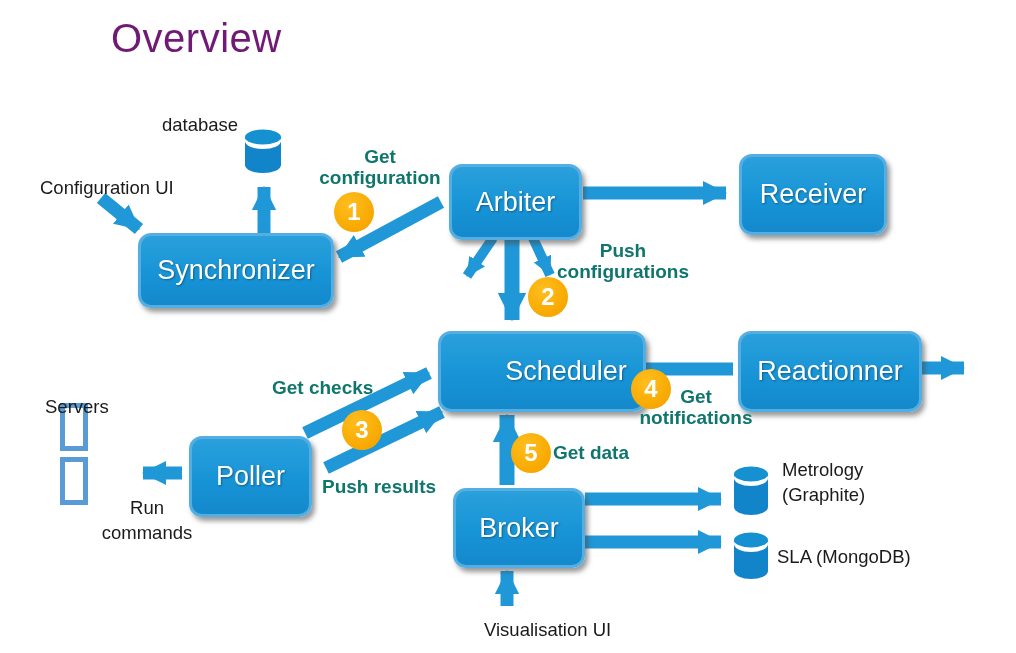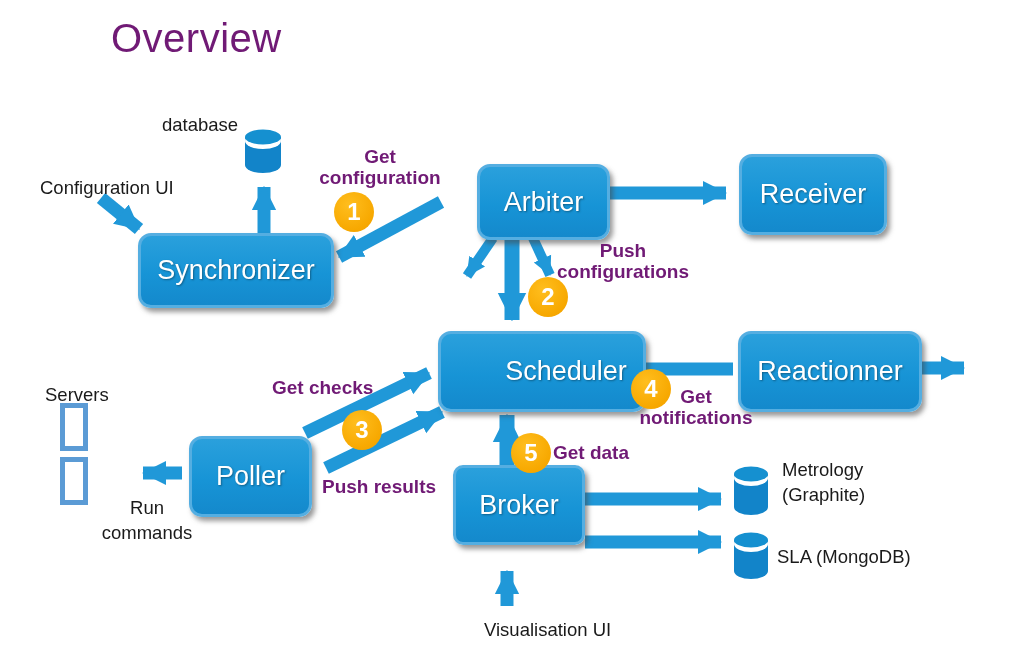--- a/index.html
+++ b/index.html
@@ -24,21 +24,21 @@
     color:#fff;display:flex;align-items:center;justify-content:center;
     font-size:27px;text-shadow:1px 1px 2px rgba(0,0,0,0.35);
   }
   .step-circle{
     position:absolute;z-index:4;width:40px;height:40px;border-radius:50%;
     background:radial-gradient(circle at 38% 32%,#FFBE1E 0%,#F7A800 70%,#F2A000 100%);
     color:#fff;font-weight:bold;font-size:24px;
     display:flex;align-items:center;justify-content:center;
   }
   .flow-label{
-    position:absolute;z-index:3;color:#701a75;font-weight:bold;
+    position:absolute;z-index:3;color:#0f766e;font-weight:bold;
     font-size:19px;line-height:21px;white-space:normal;
   }
   .tc{text-align:center;}
   .note{
     position:absolute;z-index:3;color:#1a1a1a;font-size:18.5px;line-height:25px;
   }
   .cyl{position:absolute;z-index:2;}
   .server-icon{
     position:absolute;z-index:2;width:18px;height:38px;background:#fff;
     border:5px solid #5B9BD5;
@@ -71,36 +71,36 @@
     <path class="ar w13" d="M507 606 L507 571" marker-end="url(#ah)"></path>
     <path class="ar w13" d="M585 499 L721 499" marker-end="url(#ah)"></path>
     <path class="ar w13" d="M585 542 L721 542" marker-end="url(#ah)"></path>
   </svg>
 
   <div class="title">Overview</div>
 
   <div class="node" style="left:138px;top:233px;width:190px;height:69px;">
     <span>Synchronizer</span>
   </div>
-  <div class="node" style="left:449px;top:164px;width:127px;height:70px;margin-left:28px;">
+  <div class="node" style="left:449px;top:164px;width:127px;height:70px;">
     <span>Arbiter</span>
   </div>
   <div class="node" style="left:739px;top:154px;width:142px;height:75px;">
     <span>Receiver</span>
   </div>
   <div class="node" style="left:438px;top:331px;width:154px;height:75px;padding-left:48px;">
     <span>Scheduler</span>
   </div>
   <div class="node" style="left:738px;top:331px;width:178px;height:75px;">
     <span>Reactionner</span>
   </div>
   <div class="node" style="left:189px;top:436px;width:117px;height:75px;">
     <span>Poller</span>
   </div>
-  <div class="node" style="left:453px;top:465px;width:126px;height:74px;border-radius:10px;">
+  <div class="node" style="left:453px;top:488px;width:126px;height:74px;">
     <span>Broker</span>
   </div>
 
   <div class="cyl" style="left:243px;top:128px;">
     <svg width="40" height="46" viewBox="0 0 40 46">
       <path d="M2 9 v28 a18 8 0 0 0 36 0 V9" fill="#1284C9"></path>
       <ellipse cx="20" cy="13" rx="18" ry="8" fill="#ffffff"></ellipse>
       <ellipse cx="20" cy="9" rx="18" ry="7.5" fill="#1590D0"></ellipse>
     </svg>
   </div>
@@ -140,19 +140,19 @@
 
   <div class="flow-label tc" style="left:318px;top:146px;width:124px;">Get configuration</div>
   <div class="flow-label tc" style="left:556px;top:240px;width:134px;">Push configurations</div>
   <div class="flow-label" style="left:272px;top:377px;white-space:nowrap;">Get checks</div>
   <div class="flow-label" style="left:322px;top:476px;white-space:nowrap;">Push results</div>
   <div class="flow-label tc" style="left:636px;top:386px;width:120px;">Get notifications</div>
   <div class="flow-label" style="left:553px;top:442px;white-space:nowrap;">Get data</div>
 
   <div class="note" style="left:162px;top:112px;">database</div>
   <div class="note" style="left:40px;top:175px;">Configuration UI</div>
-  <div class="note" style="left:45px;top:382px;">Servers</div>
+  <div class="note" style="left:45px;top:394px;">Servers</div>
   <div class="note tc" style="left:97px;top:495px;width:100px;">Run commands</div>
   <div class="note" style="left:782px;top:457px;width:104px;">Metrology (Graphite)</div>
   <div class="note" style="left:777px;top:544px;white-space:nowrap;">SLA (MongoDB)</div>
   <div class="note" style="left:484px;top:617px;white-space:nowrap;">Visualisation UI</div>
 
 </div>
 
 </body></html>

